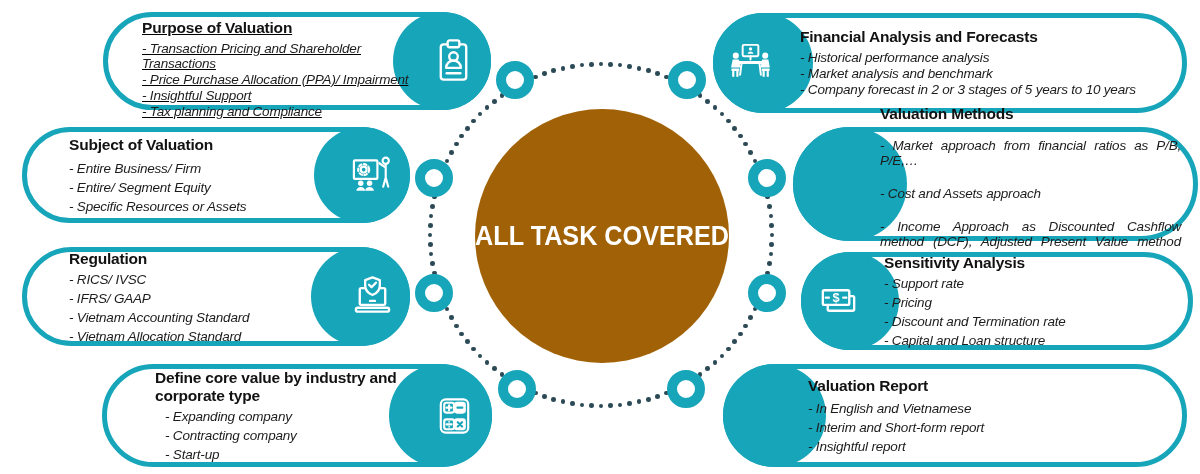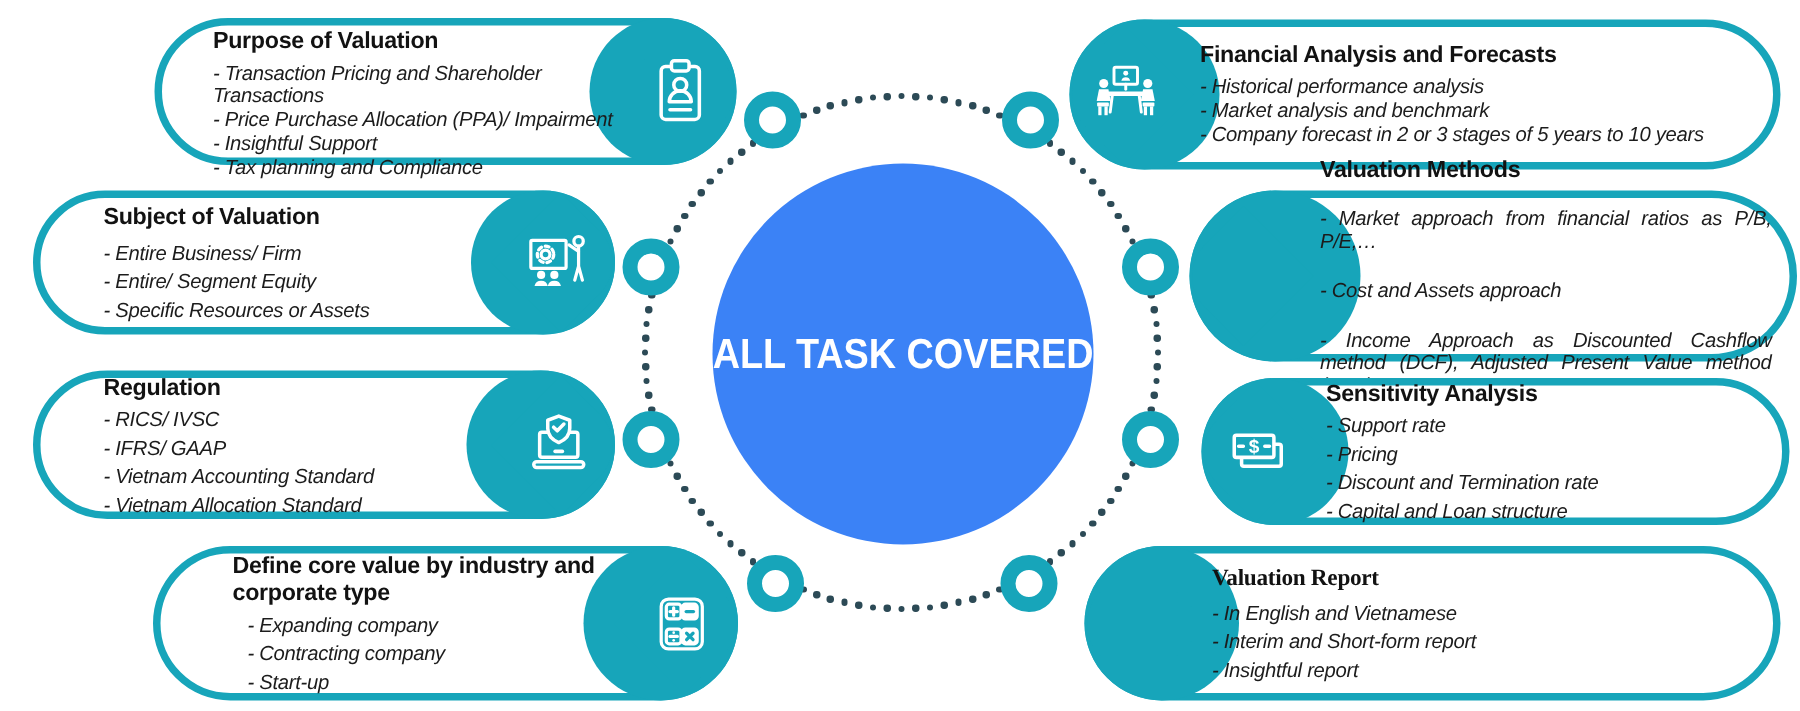--- a/index.html
+++ b/index.html
@@ -33,21 +33,21 @@
   .bullet{
     font-size:13.5px;font-style:italic;color:#1c1c1c;line-height:15px;
     letter-spacing:-0.2px;margin-bottom:4px;
   }
   .bullet:last-child{margin-bottom:0;}
   .tight .bullet{margin-bottom:1px;}
   .justify .bullet{text-align:justify;}
   .indent .bullet{padding-left:10px;}
   #center-circle{
     position:absolute;left:475px;top:109px;width:254px;height:254px;border-radius:50%;
-    background:#3b82f6;display:flex;align-items:center;justify-content:center;z-index:2;
+    background:#a16207;display:flex;align-items:center;justify-content:center;z-index:2;
   }
   #center-label{
     color:#fff;font-size:28px;font-weight:700;letter-spacing:0;white-space:nowrap;
     transform:scaleX(0.9);
   }
   .ring{
     position:absolute;width:38px;height:38px;border-radius:50%;background:#fff;
     border:10px solid #17a5ba;box-sizing:border-box;z-index:3;
   }
   #dots{position:absolute;inset:0;z-index:1;}
@@ -189,21 +189,21 @@
   <div class="pill left" style="left:103px;top:12px;width:388px;height:98px;">
     <div class="cap" style="width:98px;"></div>
     <div class="diamond"></div>
     <svg class="icon" viewBox="0 0 48 48" fill="none" stroke="#fff" stroke-width="2.4" stroke-linecap="round" stroke-linejoin="round">
       <rect x="11" y="7" width="26" height="36" rx="3"></rect>
       <rect x="18" y="3" width="12" height="7" rx="2" fill="#17a5ba"></rect>
       <circle cx="24" cy="19.5" r="4.4"></circle>
       <path d="M16.5 31a7.5 7.5 0 0 1 15 0z"></path>
       <line x1="17" y1="36.5" x2="31" y2="36.5"></line>
     </svg>
-    <div class="text tight" style="padding:22px 74px 6px 34px;">
+    <div class="text tight" style="padding:22px 74px 6px 34px;text-decoration:underline;">
       <div class="title">Purpose of Valuation</div>
       <div class="bullet">- Transaction Pricing and Shareholder Transactions</div>
       <div class="bullet">- Price Purchase Allocation (PPA)/ Impairment</div>
       <div class="bullet">- Insightful Support</div>
       <div class="bullet">- Tax planning and Compliance</div>
     </div>
   </div>
 
   <div class="pill left" style="left:22px;top:127px;width:388px;height:96px;">
     <div class="cap" style="width:96px;"></div>
@@ -329,20 +329,20 @@
       <div class="bullet">- Pricing</div>
       <div class="bullet">- Discount and Termination rate</div>
       <div class="bullet">- Capital and Loan structure</div>
     </div>
   </div>
 
   <div class="pill right" style="left:723px;top:364px;width:464px;height:103px;">
     <div class="cap" style="width:103px;"></div>
     <div class="diamond"></div>
     <div class="text" style="padding:8px 18px 8px 80px;">
-      <div class="title" style="margin-bottom:6px;font-family:Liberation Serif, serif;">Valuation Report</div>
+      <div class="title" style="margin-bottom:6px;">Valuation Report</div>
       <div class="bullet">- In English and Vietnamese</div>
       <div class="bullet">- Interim and Short-form report</div>
       <div class="bullet">- Insightful report</div>
     </div>
   </div>
 
 </div>
 
 </body></html>

